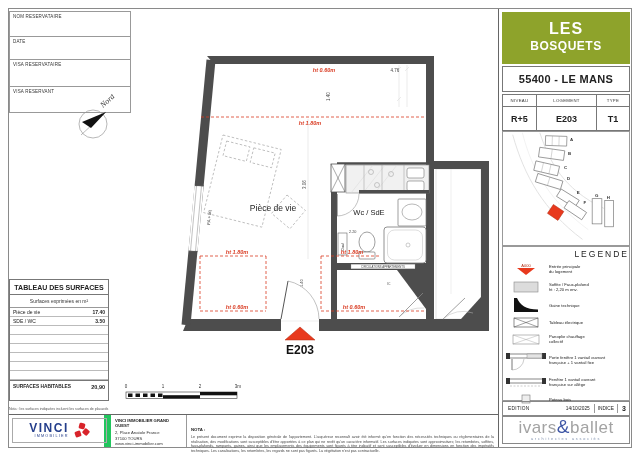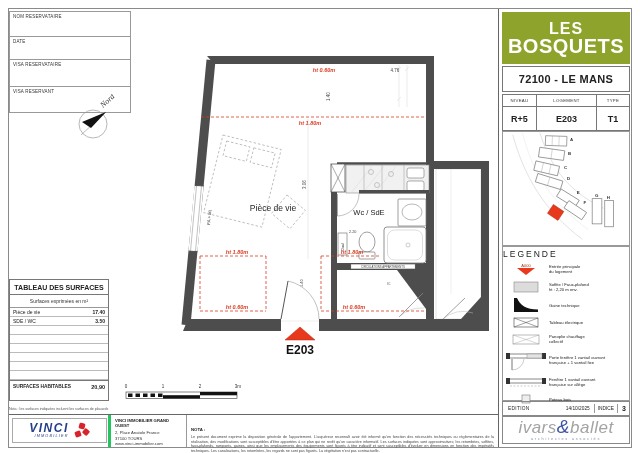--- a/index.html
+++ b/index.html
@@ -27,49 +27,49 @@
   .st-total .v{font-size:5.5px;font-weight:bold;}
   .st-after{height:8px;}
 
   .nota-small{left:0;top:398px;width:125px;font-size:3.6px;color:#555;}
 
   
   .rightcol{left:489px;top:0;width:134px;height:438px;border-left:1px solid #666;padding-left:18px;}
   .projbox{position:absolute;left:3px;top:3px;width:128px;height:52px;background:#8ea32b;color:#fff;
     display:flex;flex-direction:column;align-items:center;justify-content:center;font-weight:bold;}
   .projbox .l1{font-size:16px;letter-spacing:1px;line-height:17px;}
-  .projbox .l2{font-size:20px;letter-spacing:.5px;line-height:19px;}
+  .projbox .l2{font-size:12px;letter-spacing:.5px;line-height:19px;}
   .citybox{position:absolute;left:3px;top:57px;width:128px;height:26px;border:1px solid #777;
     display:flex;align-items:center;justify-content:center;font-size:11px;font-weight:bold;letter-spacing:.3px;}
   .infotable{position:absolute;left:3px;top:85px;width:128px;height:37px;border:1px solid #777;display:flex;}
   .infocell{flex:1;display:flex;flex-direction:column;border-right:1px solid #777;}
   .infocell:last-child{border-right:none;justify-content:flex-end;}
   .infocell .h{font-size:4.3px;color:#333;text-align:center;padding:3px 0;border-bottom:1px solid #777;letter-spacing:.3px;}
   .infocell .v{flex:1;display:flex;align-items:center;justify-content:center;font-size:9px;font-weight:bold;}
   .ic-niv{flex:0 0 34px;} .ic-log{flex:1;} .ic-typ{flex:0 0 32px;}
   .sitebox{position:absolute;left:3px;top:122px;width:128px;height:115px;border:1px solid #999;}
   .legendbox{position:absolute;left:3px;top:237px;width:128px;height:155px;border:1px solid #999;}
-  .lg-title{font-size:8.5px;letter-spacing:2px;text-align:left;padding:2px 0 1px;color:#222;}
+  .lg-title{font-size:8.5px;letter-spacing:2px;text-align:right;padding:2px 0 1px;color:#222;}
   .lg-item{display:flex;align-items:center;}
   .lg-icon{flex:0 0 46px;display:flex;align-items:center;justify-content:center;}
   .lg-text{flex:1;font-size:4.2px;color:#222;white-space:pre-line;line-height:5px;padding-right:2px;}
   .editionrow{position:absolute;left:3px;top:392px;width:128px;height:15px;border:1px solid #888;display:flex;align-items:center;}
   .ed-l{font-size:4.8px;padding-left:5px;flex:1;letter-spacing:.3px;}
   .ed-d{font-size:4.8px;}
   .ed-il{font-size:4.8px;border-left:1px solid #999;padding:2px 3px;margin-left:4px;}
   .ed-i{font-size:7px;font-weight:bold;border-left:1px solid #999;padding:1px 0 1px 4px;width:12px;}
   .archbox{position:absolute;left:3px;top:407px;width:128px;height:28px;border:1px solid #888;
     display:flex;flex-direction:column;align-items:center;justify-content:center;}
-  .archname{font-size:17px;color:#a3a3a3;line-height:16px;letter-spacing:.5px;font-style:italic;}
+  .archname{font-size:17px;color:#a3a3a3;line-height:16px;letter-spacing:.5px;}
   .archname .amp{color:#3d55a5;font-size:19px;}
   .archtag{font-size:3.8px;color:#7d8fae;letter-spacing:1.8px;margin-top:1px;}
 
   
   .footer{left:0;top:405px;width:489px;height:33px;border-top:1px solid #666;display:flex;}
-  .f-logo{flex:0 0 102px;position:relative;border-right:3px solid #22c55e;font-style:italic;}
+  .f-logo{flex:0 0 102px;position:relative;border-right:7px solid #22c55e;}
   .vincibox{position:absolute;left:3px;top:3px;width:95px;height:25px;border:1px solid #aaa;display:flex;align-items:center;justify-content:center;gap:3px;}
   .vinci-txt{display:flex;flex-direction:column;align-items:flex-end;}
   .vinci-brand{font-size:12px;font-weight:bold;color:#243e8b;letter-spacing:1.5px;line-height:11px;}
   .vinci-sub{font-size:3.8px;color:#243e8b;letter-spacing:1.2px;}
   .f-addr{flex:0 0 76px;border-right:1px solid #999;padding:3px 2px 0 4px;}
   .f-addr .o{font-size:4.2px;font-weight:bold;margin-bottom:2px;}
   .f-addr .a{font-size:4.2px;color:#333;line-height:5.5px;}
   .f-nota{flex:1;padding:2px 4px 0 4px;}
   .f-nota .t{font-size:4.3px;font-weight:bold;}
   .f-nota .x{font-size:3.7px;color:#444;line-height:4.6px;text-align:justify;}
@@ -282,21 +282,21 @@
       <rect x="52" y="386.2" width="37" height="3.3" fill="#111"></rect>
       <rect x="89" y="383" width="37" height="3.3" fill="#111"></rect>
     </g>
   </svg>
 
   <div class="abs rightcol">
     <div class="projbox">
       <div class="l1">LES</div>
       <div class="l2">BOSQUETS</div>
     </div>
-    <div class="citybox">72100 - LE MANS</div>
+    <div class="citybox">55400 - LE MANS</div>
 
     <div class="infotable">
       <div class="infocell ic-niv">
         <div class="h">NIVEAU</div>
         <div class="v">R+5</div>
       </div>
       <div class="infocell ic-log">
         <div class="h">LOGEMENT</div>
         <div class="v">E203</div>
       </div>

